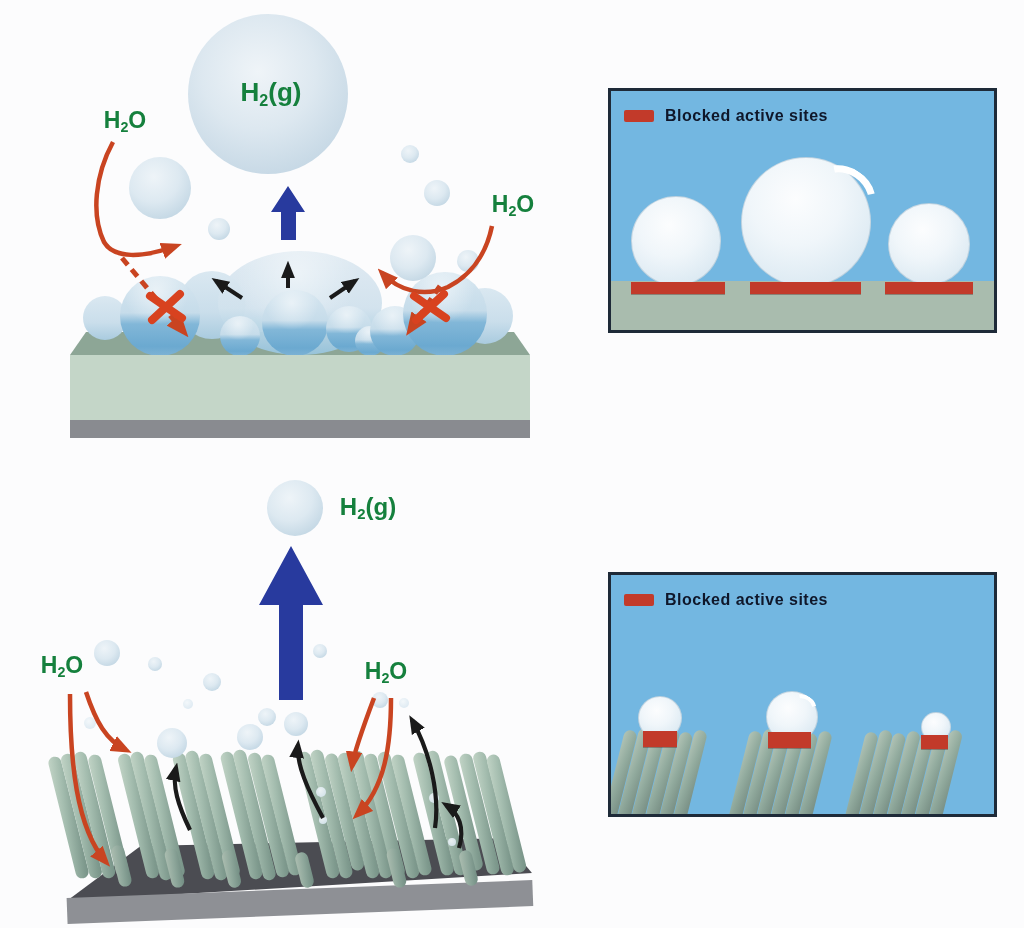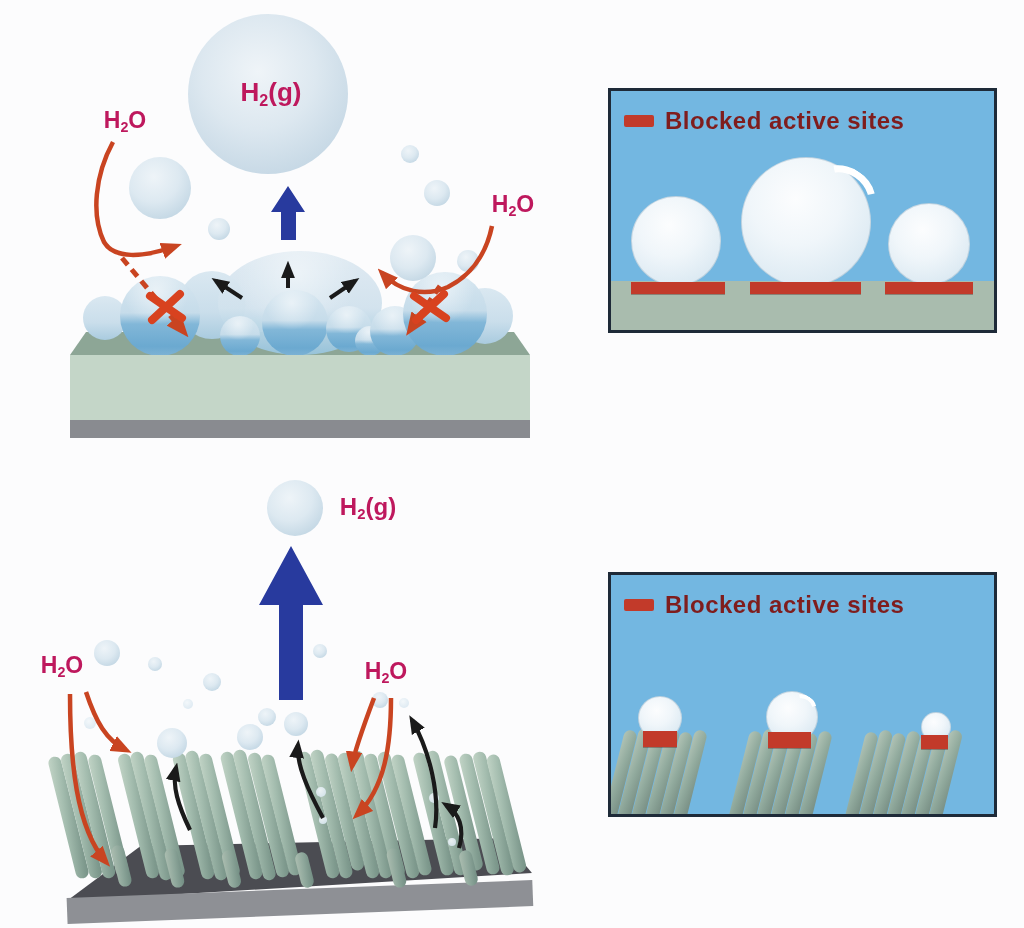--- a/index.html
+++ b/index.html
@@ -36,23 +36,23 @@
   .pf-top{position:absolute;left:0;top:2px;width:470px;height:56px;background:#4b4c52;
           clip-path:polygon(78px 4px,440px 10px,468px 46px,2px 56px);}
   .pf-front{position:absolute;left:2px;top:55px;width:466px;height:26px;background:#8e9095;}
   
   .inset{position:absolute;width:389px;height:245px;background:#73b7e1;border:3px solid #1e2a38;
          box-sizing:border-box;overflow:hidden;}
   .floor{position:absolute;left:0;right:0;top:190px;bottom:0;background:#a9bcae;}
   .redblock{position:absolute;background:#c23a2a;box-shadow:0 1px 0 rgba(80,20,15,.35);}
   .legend{position:absolute;left:13px;top:16px;display:flex;align-items:center;gap:11px;}
   .legend .swatch{width:30px;height:12px;background:#c23a2a;border-radius:2px;}
-  .legend .txt{font-weight:bold;font-size:24px;color:#7f1d1d;letter-spacing:.5px;}
-  
-  .lbl{position:absolute;font-weight:bold;color:#be185d;white-space:nowrap;
+  .legend .txt{font-weight:bold;font-size:16px;color:#0f172a;letter-spacing:.5px;}
+  
+  .lbl{position:absolute;font-weight:bold;color:#15803d;white-space:nowrap;
        transform:translate(-50%,-50%);}
   .lbl .sub{font-size:.62em;position:relative;bottom:-.3em;}
   .f23{font-size:23px;} .f24{font-size:24px;} .f26{font-size:26px;}
   svg.overlay{position:absolute;left:0;top:0;pointer-events:none;}
 </style>
 </head>
 <body>
 
 <div class="canvas">
 

